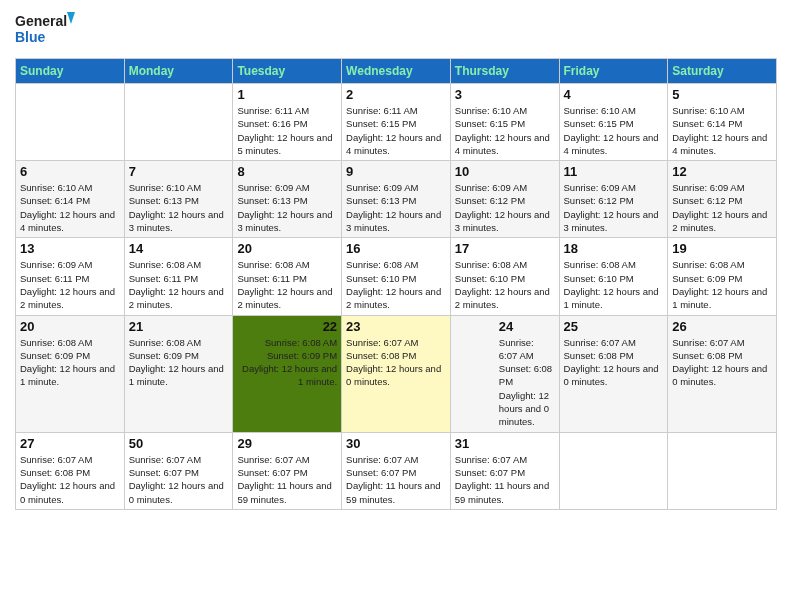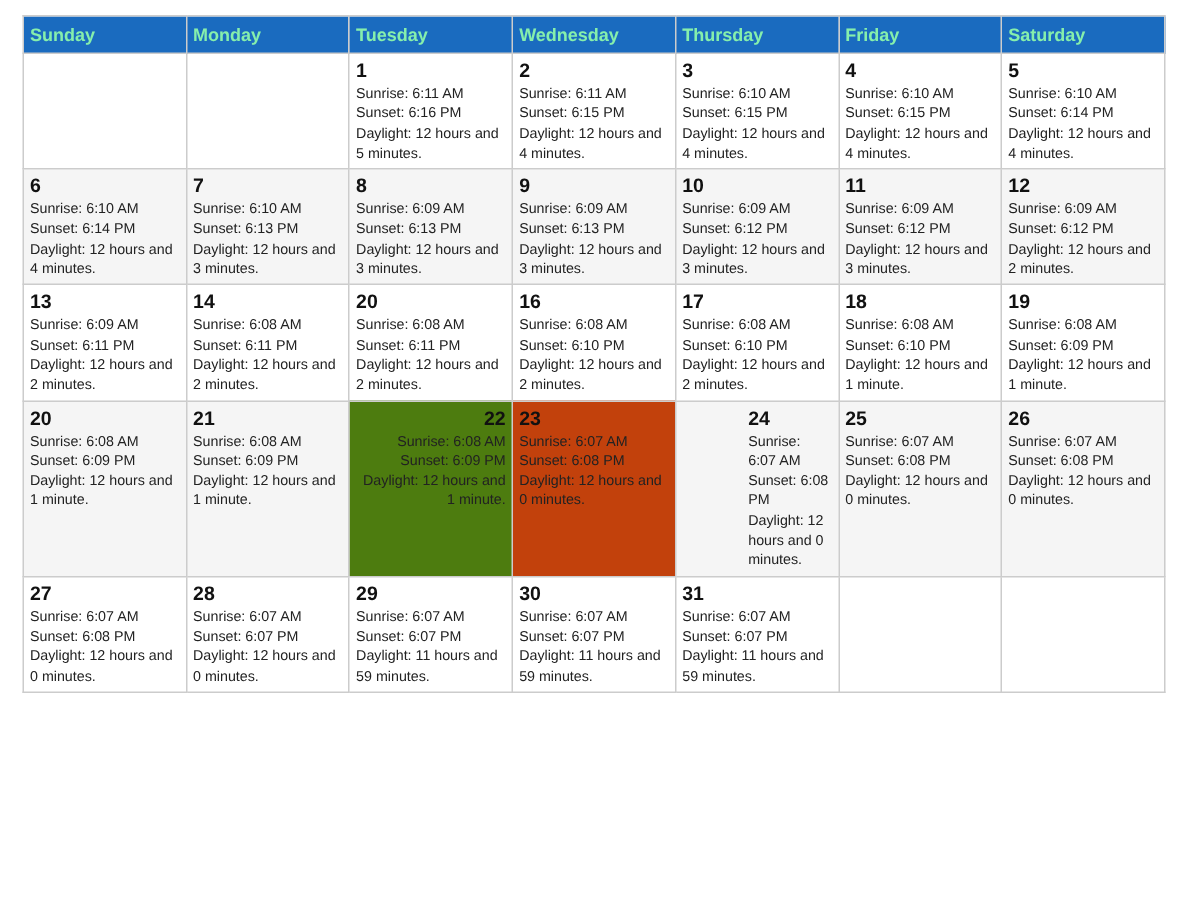--- a/index.html
+++ b/index.html
@@ -78,20 +78,33 @@
       color: #222;
     }
     .empty-cell {
       background: #f9f9f9;
     }
   </style>
 </head>
 <body>
 
 <div class="page">
+  <div class="header">
+    <div class="logo">
+  <svg width="60" height="42" viewBox="0 0 60 42">
+    <text x="0" y="16" font-size="14" font-weight="bold" fill="#222" font-family="Arial">General</text>
+    <text x="0" y="32" font-size="14" font-weight="bold" fill="#1a6bbf" font-family="Arial">Blue</text>
+    <polygon points="52,2 60,2 56,14" fill="#1a9ad4"></polygon>
+  </svg>
+</div>
+    <div class="title-block">
+      <div class="month-title"></div>
+      <div class="location"></div>
+    </div>
+  </div>
 
   <table class="calendar">
     <thead>
       <tr>
       <th>Sunday</th>
           <th>Monday</th>
           <th>Tuesday</th>
           <th>Wednesday</th>
           <th>Thursday</th>
           <th>Friday</th>
@@ -233,21 +246,21 @@
             <div class="day-info" style="white-space: pre-line;">Sunrise: 6:08 AM
 Sunset: 6:09 PM
 Daylight: 12 hours and 1 minute.</div>
           </td>
           <td style="background: #4d7c0f; text-align: right;">
             <div class="day-num">22</div>
             <div class="day-info" style="white-space: pre-line;">Sunrise: 6:08 AM
 Sunset: 6:09 PM
 Daylight: 12 hours and 1 minute.</div>
           </td>
-          <td style="background: #c2410c;">
+          <td style="background: #fef9c3;">
             <div class="day-num">23</div>
             <div class="day-info" style="white-space: pre-line;">Sunrise: 6:07 AM
 Sunset: 6:08 PM
 Daylight: 12 hours and 0 minutes.</div>
           </td>
           <td style="background: rgb(245, 245, 245); padding-left: 48px;">
             <div class="day-num">24</div>
             <div class="day-info" style="white-space: pre-line;">Sunrise: 6:07 AM
 Sunset: 6:08 PM
 Daylight: 12 hours and 0 minutes.</div>
@@ -266,21 +279,21 @@
           </td>
         </tr>
         <tr>
           <td>
             <div class="day-num">27</div>
             <div class="day-info" style="white-space: pre-line;">Sunrise: 6:07 AM
 Sunset: 6:08 PM
 Daylight: 12 hours and 0 minutes.</div>
           </td>
           <td>
-            <div class="day-num">28</div>
+            <div class="day-num">50</div>
             <div class="day-info" style="white-space: pre-line;">Sunrise: 6:07 AM
 Sunset: 6:07 PM
 Daylight: 12 hours and 0 minutes.</div>
           </td>
           <td>
             <div class="day-num">29</div>
             <div class="day-info" style="white-space: pre-line;">Sunrise: 6:07 AM
 Sunset: 6:07 PM
 Daylight: 11 hours and 59 minutes.</div>
           </td>

